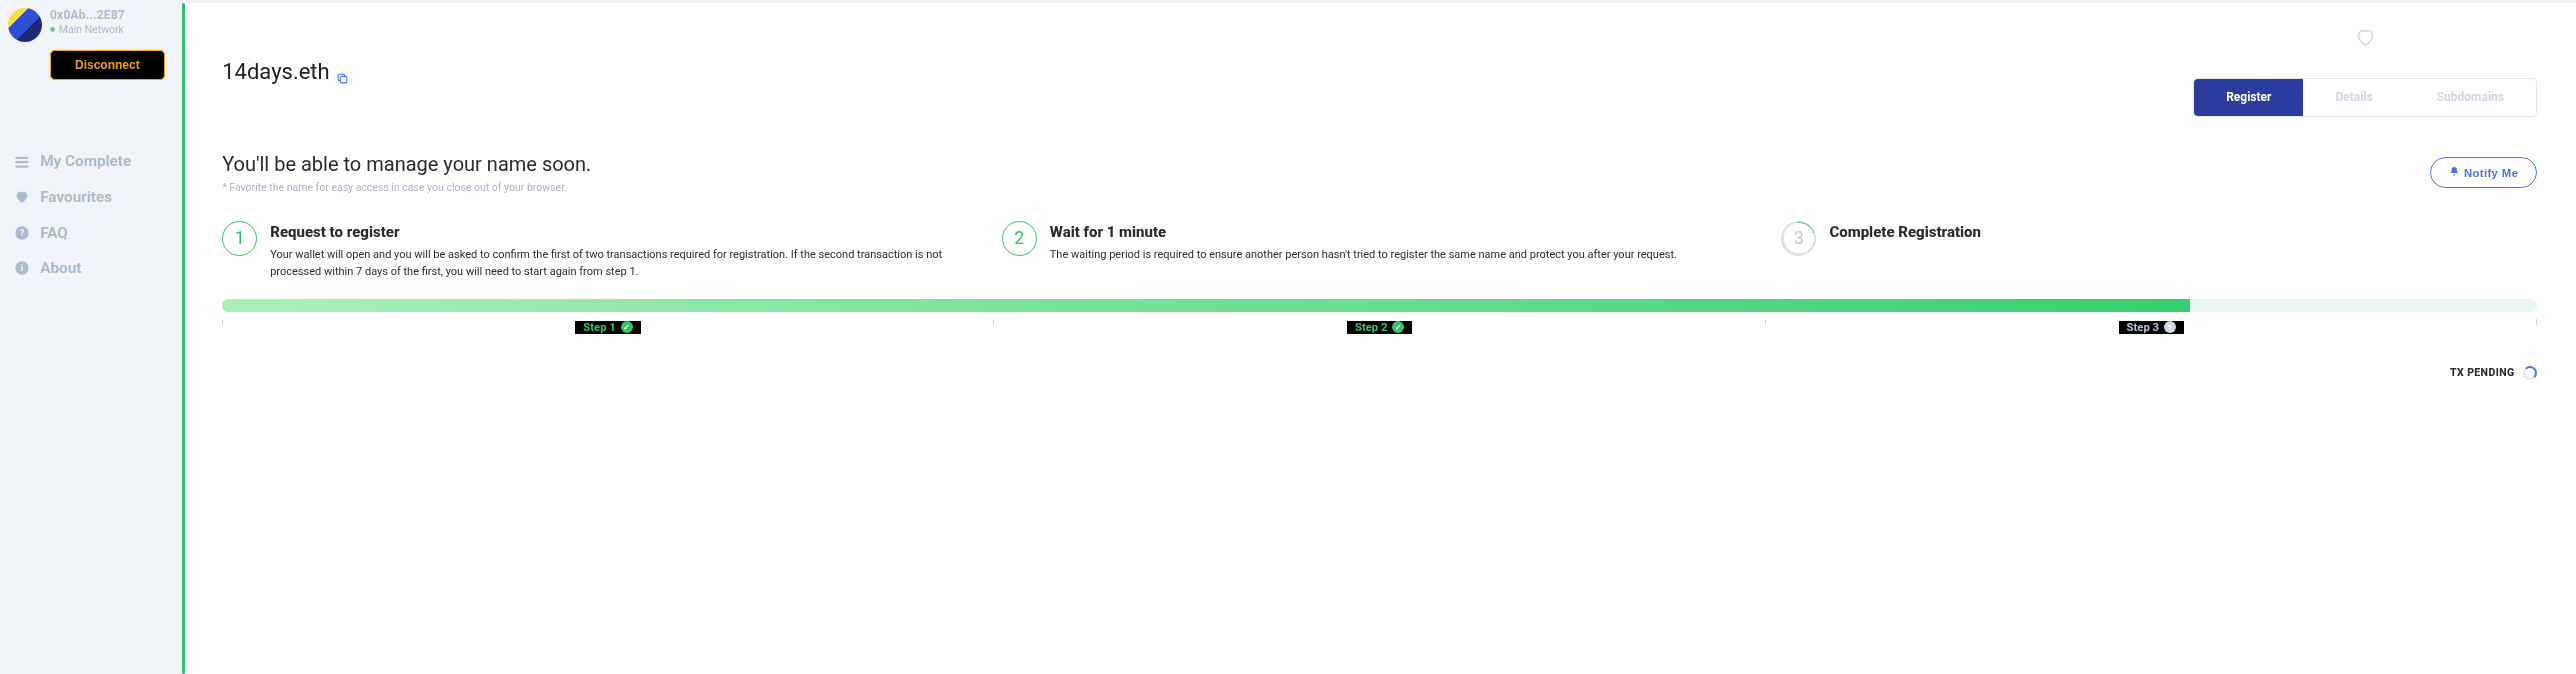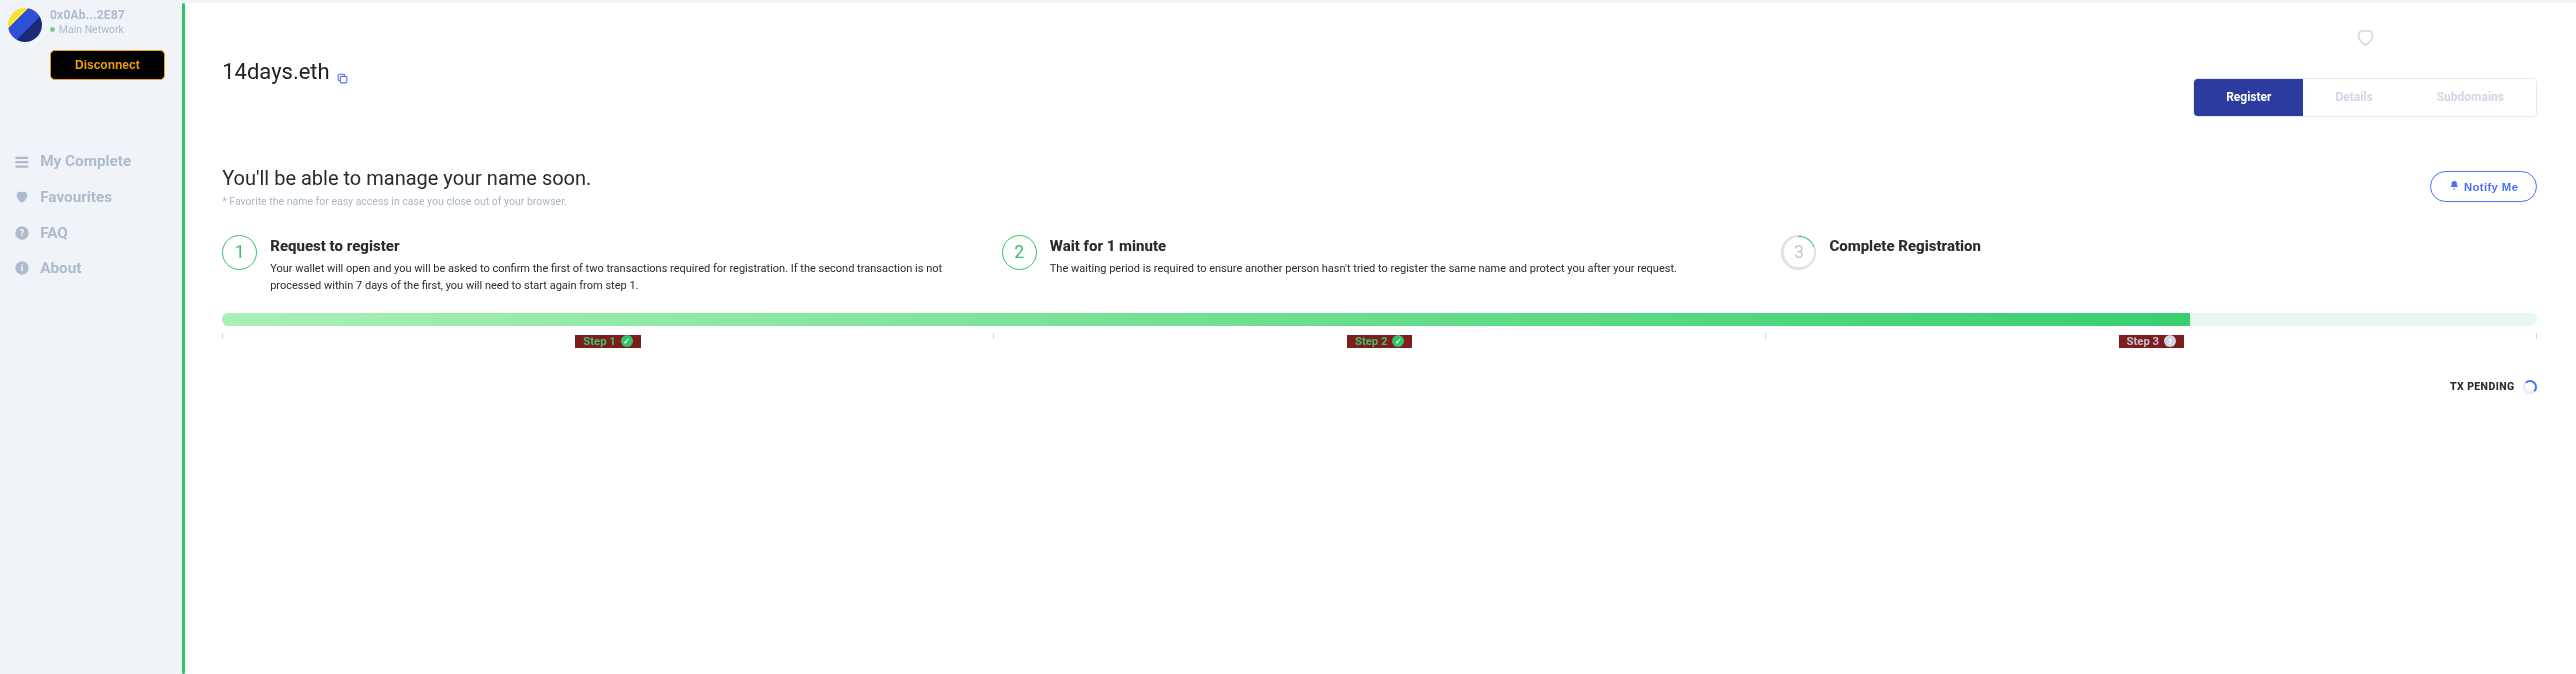--- a/index.html
+++ b/index.html
@@ -22,21 +22,21 @@
 .wallet-addr { color:#adbbcd; font-size:12px; font-weight:700; letter-spacing:0.2px;}
 .wallet-net { color:#adbbcd; font-size:10.5px; display:flex; align-items:center; gap:4px;}
 .wallet-net .dot{ width:4.8px;height:4.8px;border-radius:50%;background:#6fcf97;}
 .disconnect-btn { margin-left:42px; margin-top:1.6px; border:0.8px solid #eda10b; background:#000000; color:#eda10b; font-weight:700; font-size:12px; padding:7.2px 24px; border-radius:4.8px; cursor:pointer;}
 .nav { margin-top: 72px; display:flex; flex-direction:column; gap:17.7px; padding-left:4.8px;}
 .nav-item { display:flex; align-items:center; gap:9.7px; color:#adbbcd; font-size:15.3px; font-weight:700; cursor:pointer;}
 .nav-icon { width:17.7px; height:17.7px; display:flex; align-items:center; justify-content:center; color:#adbbcd;}
 .content-wrap { flex:1; position:relative; }
 .green-edge { position:absolute; left:0; top:3.2px; bottom:0; width:3.2px; background:#30c46c; border-radius:1.6px;}
 .content { background:#fff; margin:3.2px 0 0 3.2px; min-height:671px; padding: 24px 39px 32px 37px;}
-.head-row { display:flex; justify-content:space-between; align-items:center; margin-bottom:49px;}
+.head-row { display:flex; justify-content:space-between; align-items:center; margin-bottom:35px;}
 .domain-title { display:flex; align-items:center; gap:6.4px; font-size:22px; font-weight:400; color:#222;}
 .copy-icon{ color:#4c6fff; width:14.5px; height:14.5px; cursor:pointer;}
 .head-right{ display:flex; align-items:center; gap:30px;flex-direction:column;}
 .fav-heart { width:21px; height:21px; color:#d9d9d9; cursor:pointer;}
 .tabs { display:flex; border:0.8px solid #e2e6ef; border-radius:4.8px; overflow:hidden;}
 .tab { padding:11.3px 32px; font-size:12px; font-weight:700; color:#cfd6e4; background:#fff; cursor:pointer;}
 .tab.active { background:#2b3b9e; color:#fff;}
 .section-head { display:flex; justify-content:space-between; align-items:center;}
 .section-title { font-size:20px; font-weight:400; color:#2b2b2b; margin-bottom:4.8px;}
 .section-sub { font-size:10.5px; color:#a9b4c5;}
@@ -49,21 +49,21 @@
 .step.pending .step-circle span{ position:relative; z-index:1;}
 .step-body { font-size:11px; line-height:1.5; color:#2b2b2b;}
 .step-title { font-weight:800; margin-bottom:4px; font-size:15px;}
 .progress-row { margin-top:19.3px; height:13px; width:100%; border-radius:6.4px; background:#e8f8ee; overflow:hidden; display:flex;}
 .progress-fill{ height:100%; background:linear-gradient(90deg,#aaf0b6 0%, #38cf6f 100%); flex: 0 0 85%;}
 .step-labels { display:flex; margin-top:11.3px; position:relative;}
 .step-label-seg { flex:1; text-align:center; position:relative;}
 .step-label-seg::before{ content:""; position:absolute; left:0; right:0; top:0px; height:0.8px; background:transparent;}
 .seg-tick-l, .seg-tick-r { position:absolute; top:-4.8px; width:0.8px; height:6.4px; background:#d0d8e5;}
 .seg-tick-l { left:0;} .seg-tick-r { right:0;}
-.step-label { display:inline-flex; align-items:center; gap:4.8px; font-weight:700; font-size:11.3px; color:#35c36a; background:#7f1d1d; padding:0 8px; position:relative; top:-4.8px;}
+.step-label { display:inline-flex; align-items:center; gap:4.8px; font-weight:700; font-size:11.3px; color:#35c36a; background:#000000; padding:0 8px; position:relative; top:-4.8px;}
 .step-label.pending { color:#b8c2d4;}
 .check-circle { width:12px; height:12px; border-radius:50%; background:#35c36a; display:inline-flex; align-items:center; justify-content:center; color:#fff; font-size:8px;}
 .q-circle{ width:12px; height:12px; border-radius:50%; background:#cfd6e4; color:#fff; font-size:8px; display:inline-flex; align-items:center; justify-content:center;}
 .tx-row{ margin-top:27px; display:flex; justify-content:flex-end; align-items:center; gap:8px; font-weight:800; font-size:10.5px; letter-spacing:0.4px;}
 .spinner{ width:14.5px; height:14.5px; border:2.4px solid #e0e6ff; border-top-color:#4870ff; border-right-color:#4870ff; border-radius:50%;}
 </style>
 </head>
 <body>
 
 <div class="sidebar">

